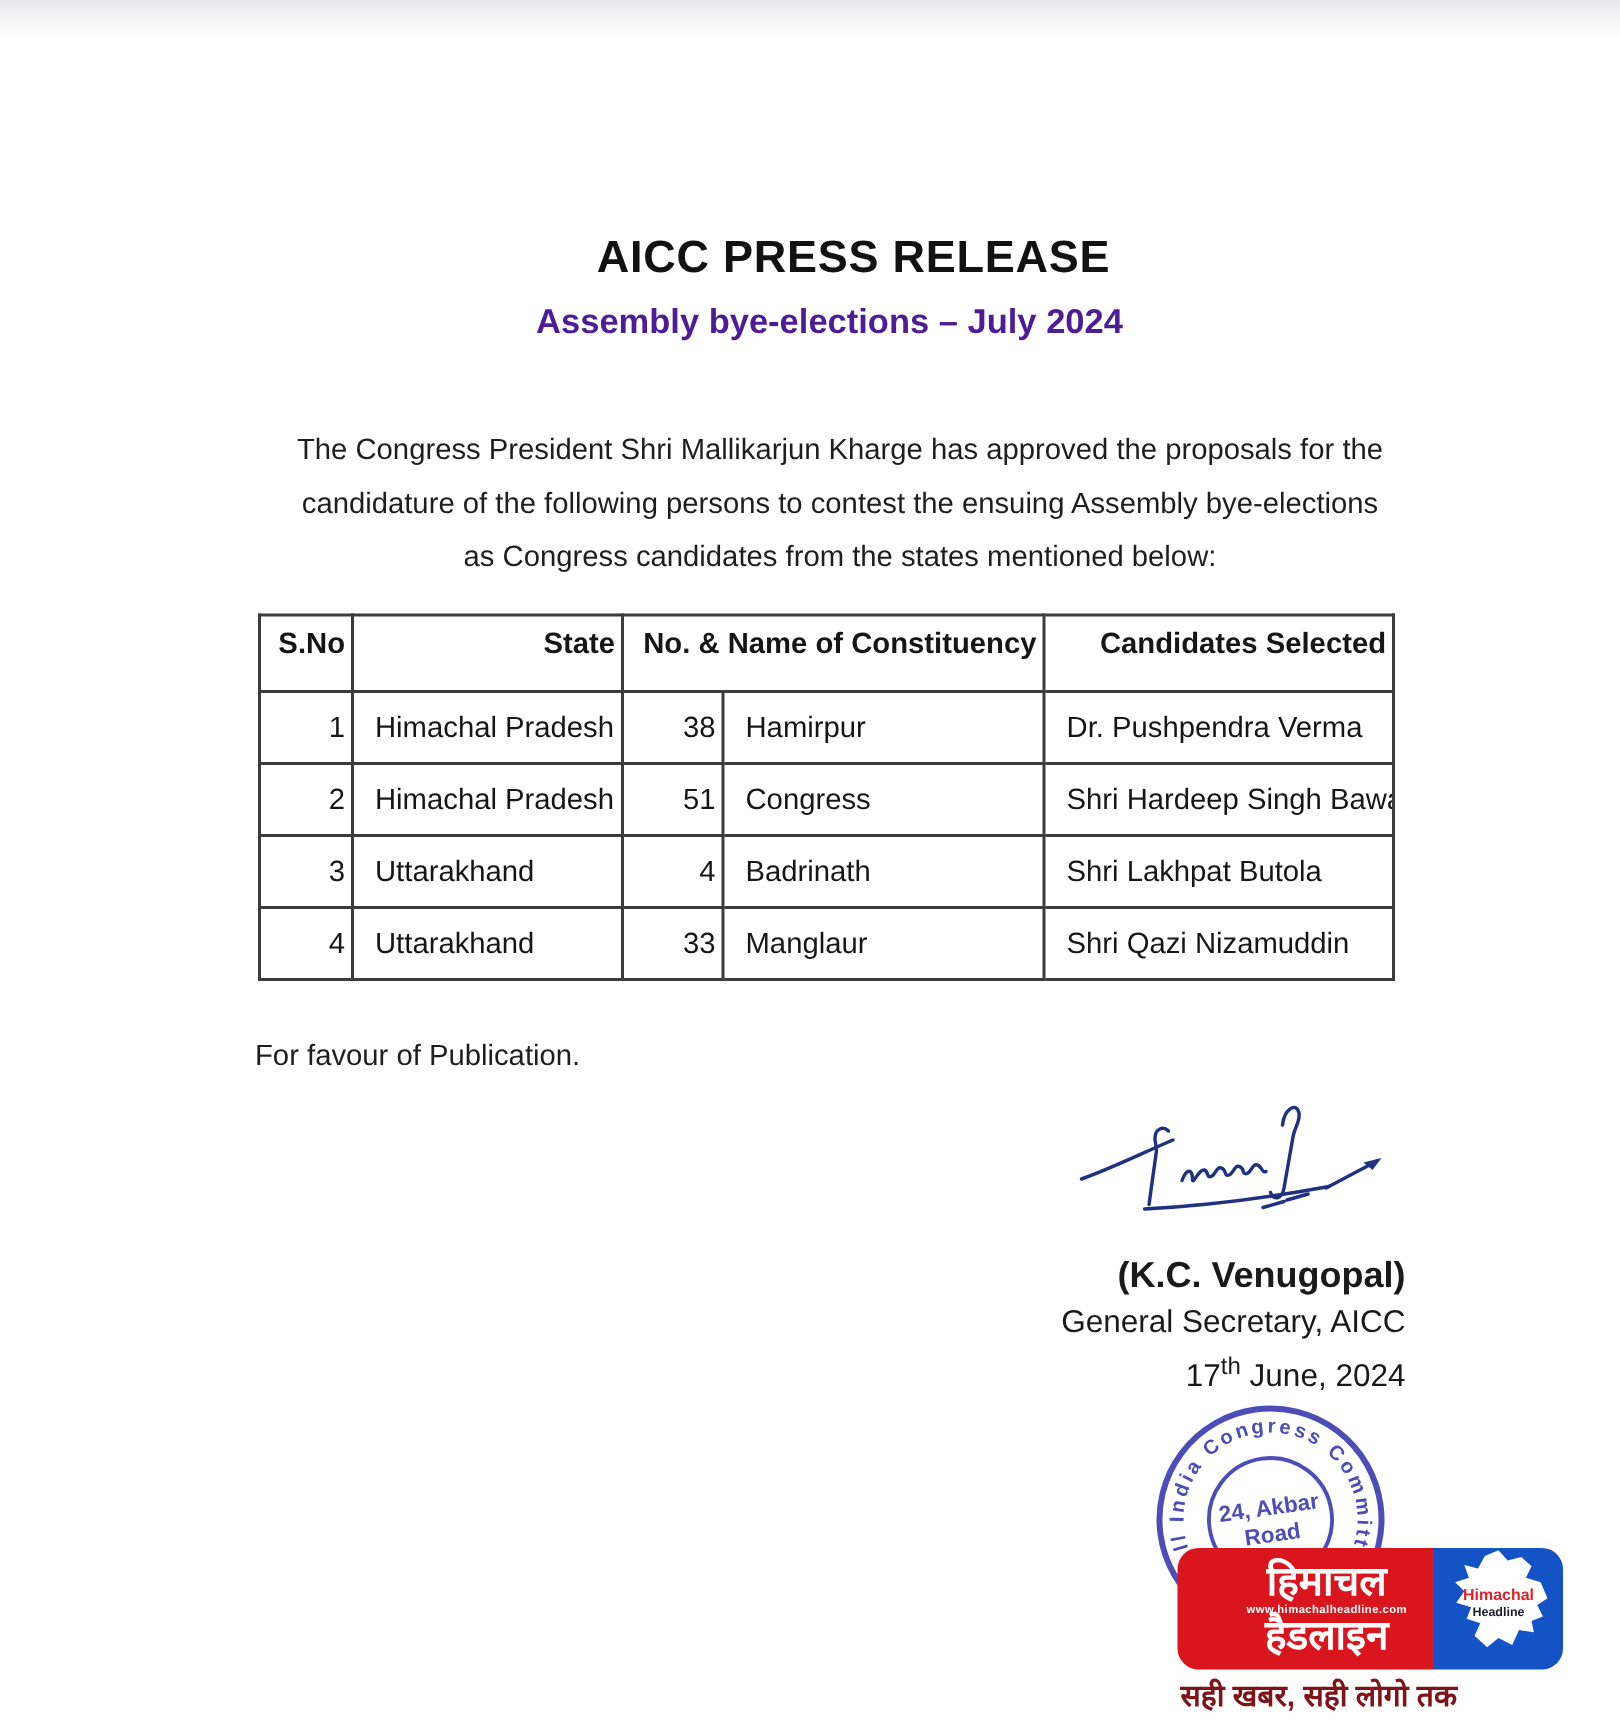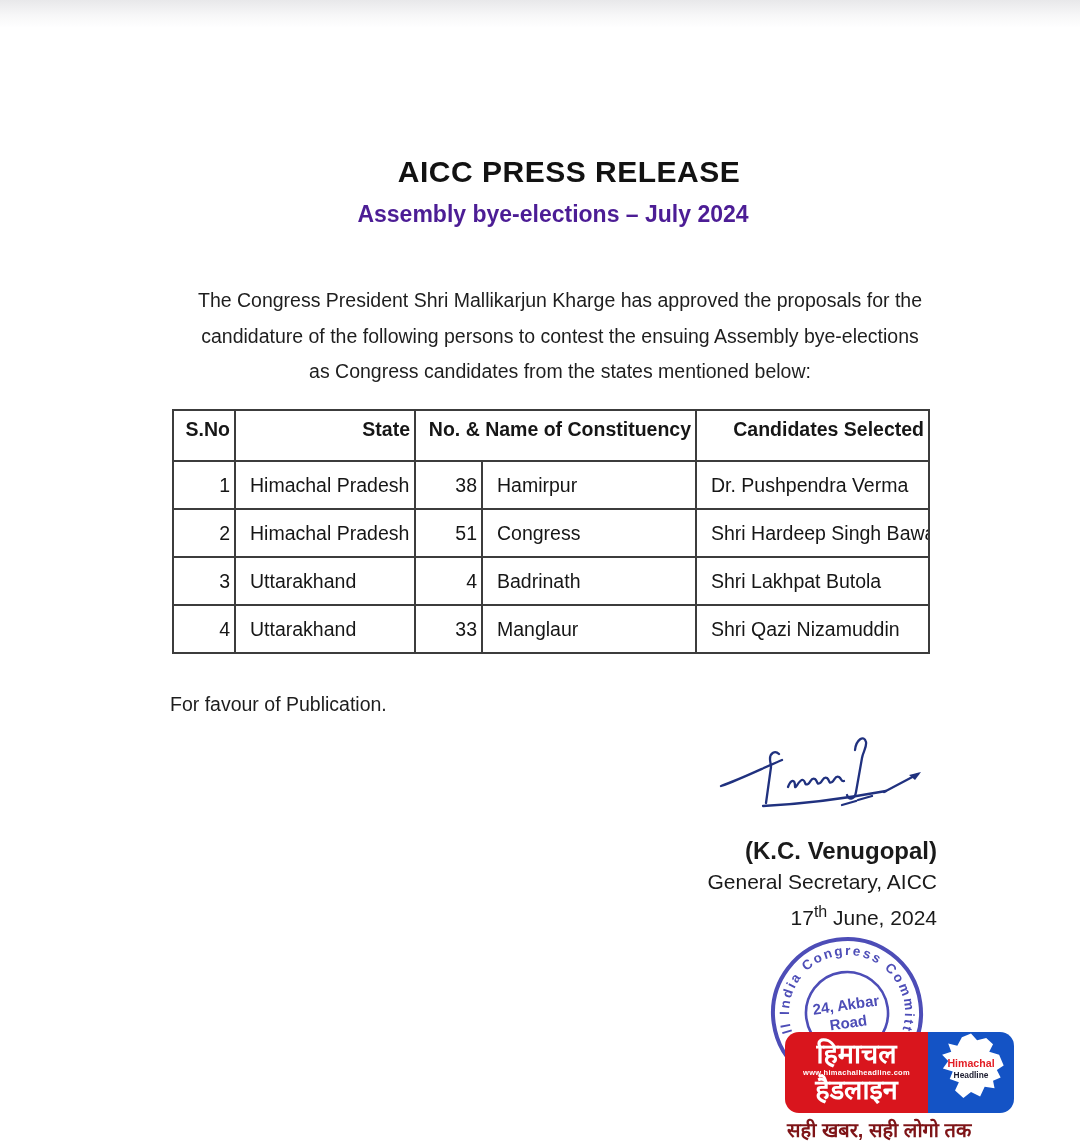--- a/index.html
+++ b/index.html
@@ -40,21 +40,21 @@
   .signoff-name { font-size:24px; font-weight:bold; }
   .signoff-role { font-size:21px; }
   .signoff-date { font-size:21px; }
   .signoff-date .sup { vertical-align:super; font-size:16px; }
   .stamp { position:absolute; left:767px; top:933px; width:160px; height:160px; transform:rotate(-8deg); opacity:0.93; }
   .stamp .ring-text { font-size:13.5px; font-weight:bold; letter-spacing:2.1px; fill:#4040b2; }
   .stamp .stamp-center { font-size:15px; font-weight:bold; fill:#4040b2; text-anchor:middle; }
   .logo { position:absolute; left:785px; top:1032px; display:flex; z-index:5; }
   .logo-red {
     width:143px; height:81px; background:#d9151d; border-radius:14px 0 0 14px;
-    display:flex; flex-direction:column; align-items:center; justify-content:center; color:#ffffff;
+    display:flex; flex-direction:column; align-items:center; justify-content:center; color:#ffffff;padding-left:28px;
   }
   .logo-red .hindi-big { font-size:27px; font-weight:bold; line-height:27px; }
   .logo-red .site { font-size:7.5px; line-height:9px; letter-spacing:0.3px; font-weight:bold; }
   .logo-blue {
     width:86px; height:81px; background:#1453c5; border-radius:0 14px 14px 0;
     display:flex; align-items:flex-start; justify-content:center;
   }
   .logo-blue svg { width:76px; height:76px; }
   .map-red  { font-size:14px; font-weight:bold; fill:#e31e25; text-anchor:middle; }
   .map-dark { font-size:11px; font-weight:bold; fill:#1b1b2e; text-anchor:middle; }

